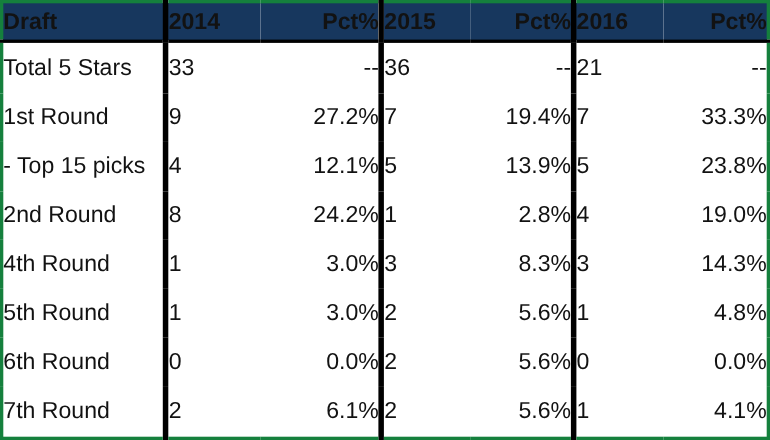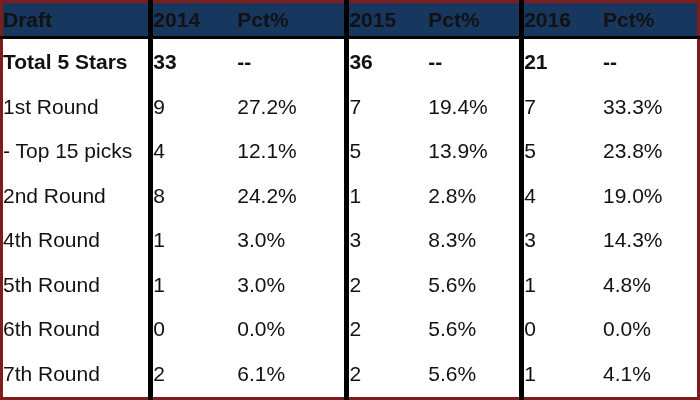--- a/index.html
+++ b/index.html
@@ -27,21 +27,21 @@
     padding: 0;
     margin: 0;
     vertical-align: middle;
     font-size: 21px;
     color: #121212;
     white-space: nowrap;
     overflow: hidden;
   }
   
   table.draft-table {
-    border: 3px solid #7f1d1d;
+    border: 3px solid #15803d;
   }
   
   thead tr {
     height: 36px;
   }
   thead th {
     background: #17375E;
     color: #C09A41;
     font-weight: bold;
     border-bottom: 3px solid #000000;
@@ -52,26 +52,26 @@
   }
   
   .c-label {
     text-align: left;
     padding-left: 9px;
   }
   .c-num {
     text-align: left;
   }
   .c-pct {
-    text-align: left;
+    text-align: right;
     padding-right: 15px;
   }
   
   tr.total-row td {
-    font-weight: bold;
+    font-weight: normal;
   }
 </style>
 </head>
 <body>
 
 <div class="table-wrap">
   <table class="draft-table">
     <colgroup>
       <col style="width:147px">
       <col style="width:85px">

